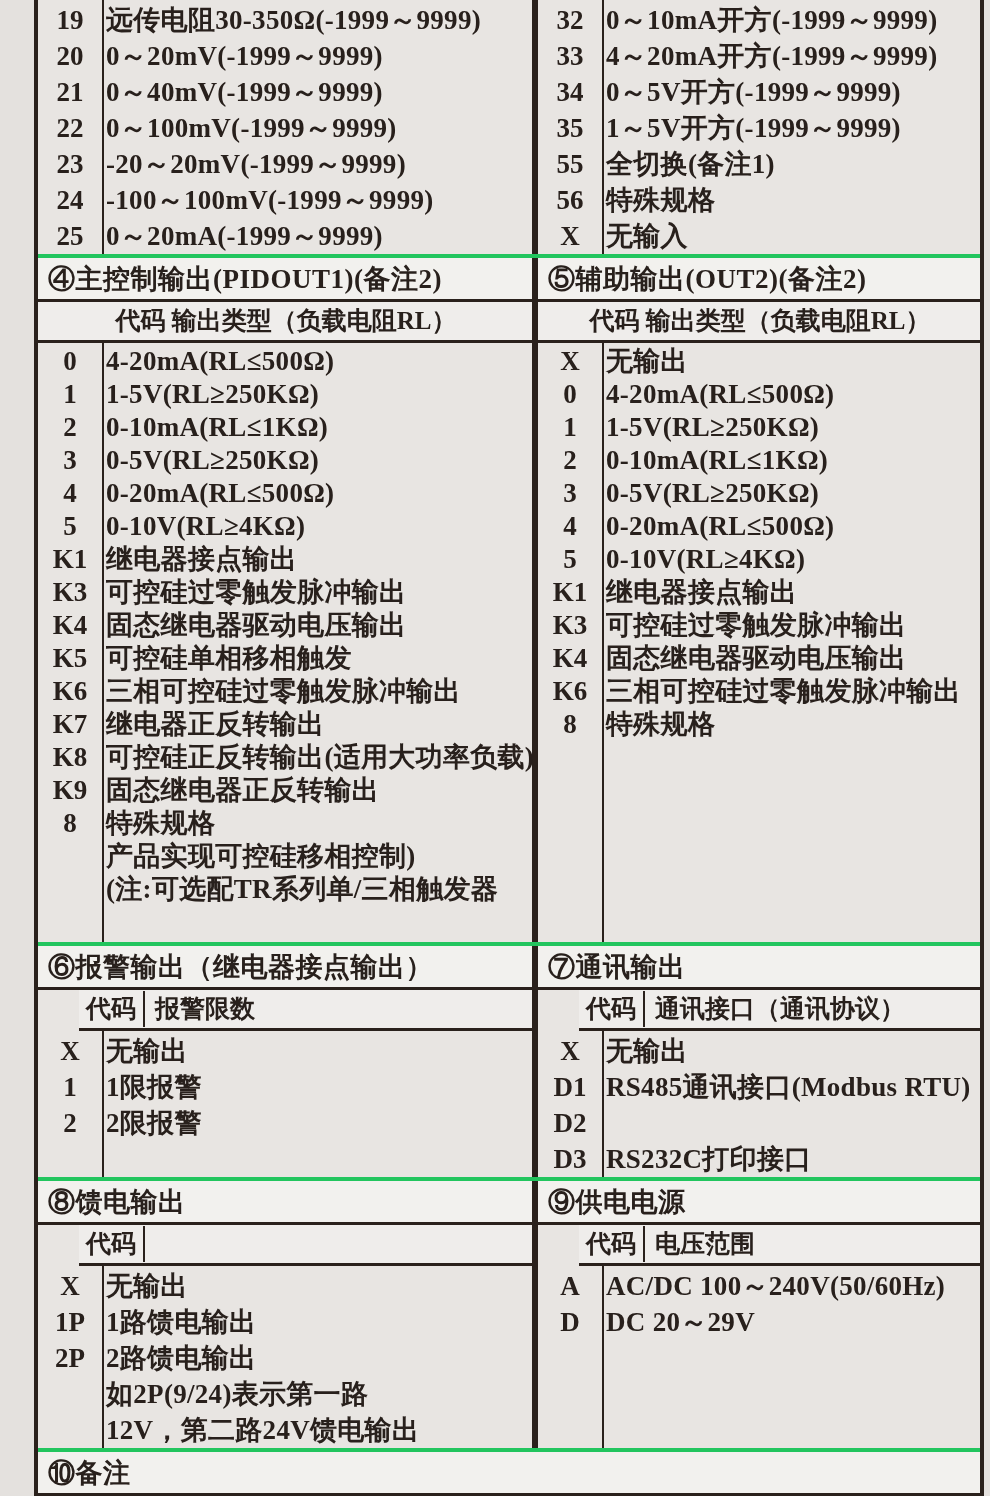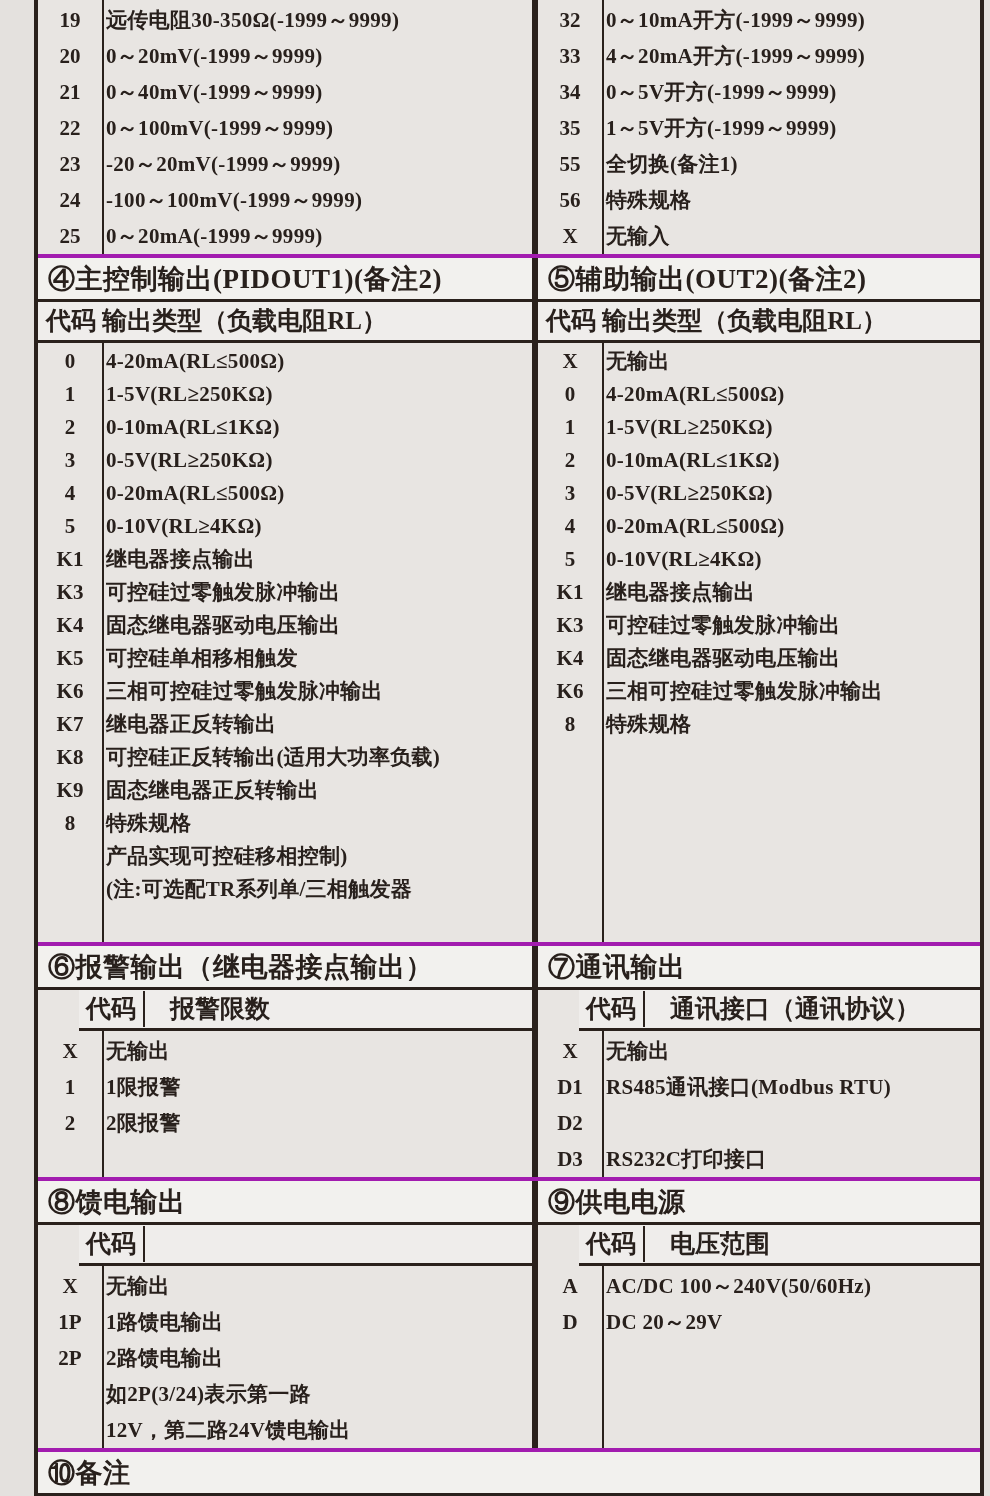--- a/index.html
+++ b/index.html
@@ -17,21 +17,21 @@
     border-left:4px solid #2a211c;
     border-right:4px solid #2a211c;
     border-bottom:6px solid #2a211c;
     background:#e8e5e2;
   }
   .pair{
     display:grid;
     grid-template-columns:500px 442px;
     align-items:stretch;
   }
-  .pair + .pair, .fullsec{ border-top:4px solid #a21caf; }
+  .pair + .pair, .fullsec{ border-top:4px solid #22c55e; }
   .colcell{
     box-sizing:border-box;
     display:flex;flex-direction:column;
   }
   .colcell.left{ border-right:6px solid #2a211c; }
   .sec-title{
     background:#f2f1ee;
     font-weight:bold;
     font-size:27px;
     line-height:30px;
@@ -40,36 +40,36 @@
     letter-spacing:.5px;
     white-space:nowrap;
   }
   .sub-head{
     background:#efedeb;
     border-bottom:3px solid #2a211c;
     font-weight:bold;
     font-size:25px;
     line-height:36px;
   }
-  .sub-head.merged{ padding:1px 6px 1px 8px; white-space:nowrap;}
+  .sub-head.merged{ padding:1px 6px 1px 8px; white-space:nowrap;text-align:center;}
   .sub-head.split{ display:flex; padding:1px 0;margin-left:41px; }
   .sub-code{
     width:64px;flex:0 0 64px;text-align:center;
     border-right:2px solid #2a211c;
   }
-  .sub-label{ padding-left:25px; white-space:nowrap;}
+  .sub-label{ padding-left:10px; white-space:nowrap;}
   .rows{
     flex:1 1 auto;
     padding-top:2px;
     background-image:linear-gradient(#2a211c,#2a211c);
     background-repeat:no-repeat;
     background-position:64px 0;
     background-size:2px 100%;
     font-weight:bold;
-    font-size:21px;
+    font-size:27px;
   }
   .rows.lh36 .row{ line-height:36px; }
   .rows.lh34 .row{ line-height:33px; }
   .rows.pad-b{ padding-bottom:36px; }
   .row{ display:flex; }
   .code{
     width:64px;flex:0 0 64px;
     text-align:center;
   }
   .desc{ padding-left:4px; white-space:nowrap; letter-spacing:.3px;}
@@ -400,21 +400,21 @@
             <span class="desc">1路馈电输出</span>
           </div>
 
           <div class="row">
             <span class="code">2P</span>
             <span class="desc">2路馈电输出</span>
           </div>
 
           <div class="row">
             <span class="code"></span>
-            <span class="desc">如2P(3/24)表示第一路</span>
+            <span class="desc">如2P(9/24)表示第一路</span>
           </div>
 
           <div class="row">
             <span class="code"></span>
             <span class="desc">12V，第二路24V馈电输出</span>
           </div>
         </div>
     </div>
     <div class="colcell">
       <div class="sec-title">⑨供电电源</div>

